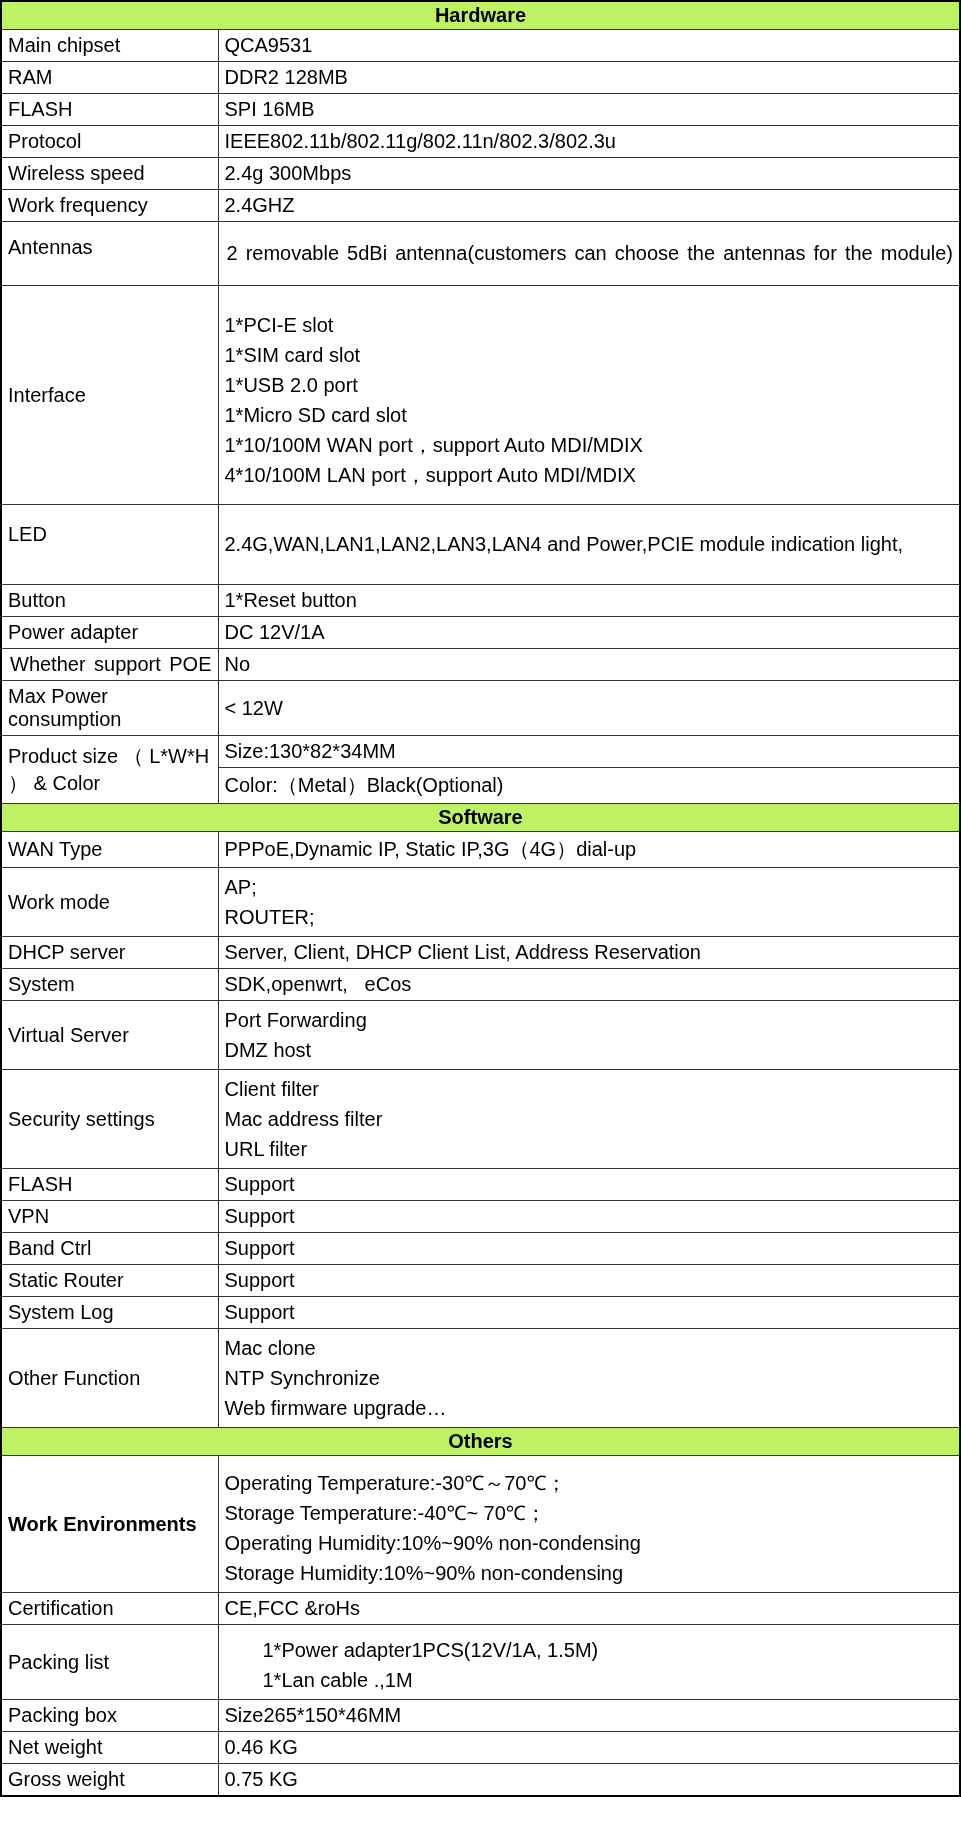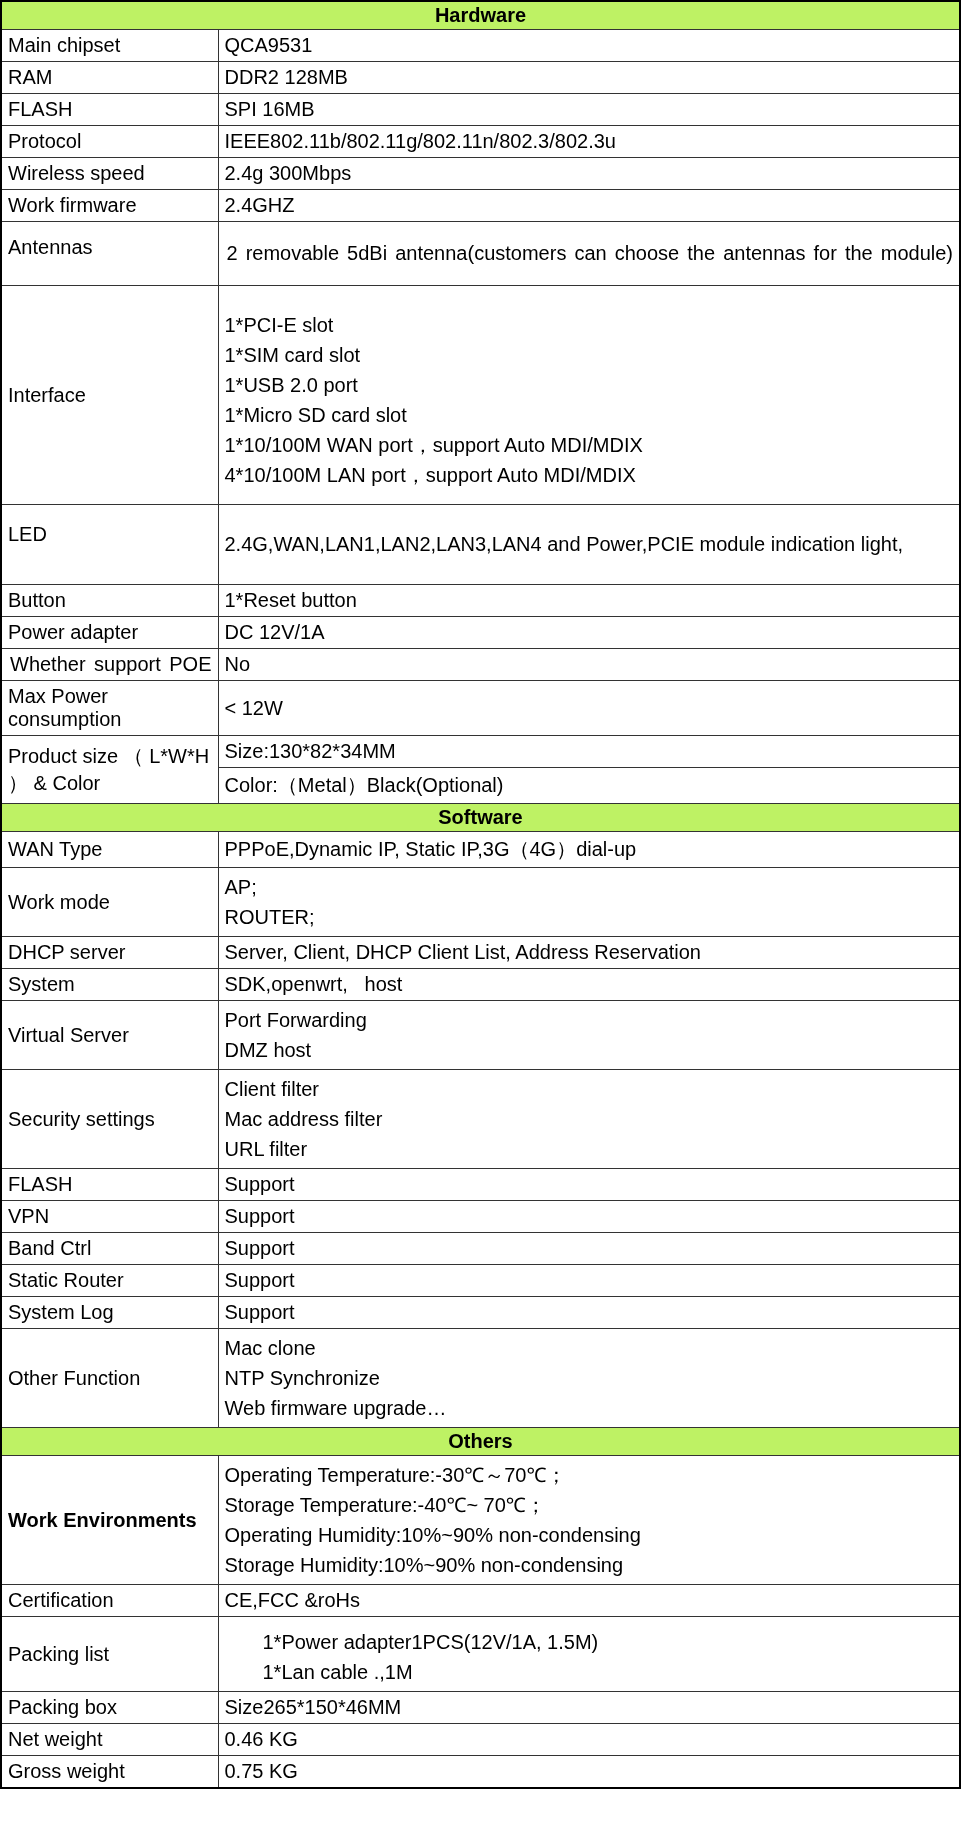--- a/index.html
+++ b/index.html
@@ -76,21 +76,21 @@
   </tr>
   <tr>
     <td class="label-cell">Protocol</td>
     <td class="value-cell">IEEE802.11b/802.11g/802.11n/802.3/802.3u</td>
   </tr>
   <tr>
     <td class="label-cell">Wireless speed</td>
     <td class="value-cell">2.4g 300Mbps</td>
   </tr>
   <tr>
-    <td class="label-cell">Work firmware</td>
+    <td class="label-cell">Work frequency</td>
     <td class="value-cell">2.4GHZ</td>
   </tr>
   <tr>
     <td class="label-cell" style="padding-top:14px;padding-bottom:26px;">Antennas</td>
     <td class="value-cell justify">2 removable 5dBi antenna(customers can choose the antennas for the module)</td>
   </tr>
   <tr>
     <td class="label-cell" style="padding-top:30px;padding-bottom:30px;">Interface</td>
     <td class="value-cell multiline" style="padding-top:24px;padding-bottom:14px;">
       <div>1*PCI-E slot</div>
@@ -142,21 +142,21 @@
       <div>AP;</div>
       <div>ROUTER;</div>
     </td>
   </tr>
   <tr>
     <td class="label-cell">DHCP server</td>
     <td class="value-cell">Server, Client, DHCP Client List, Address Reservation</td>
   </tr>
   <tr>
     <td class="label-cell">System</td>
-    <td class="value-cell" style="white-space:pre;">SDK,openwrt,   host</td>
+    <td class="value-cell" style="white-space:pre;">SDK,openwrt,   eCos</td>
   </tr>
   <tr>
     <td class="label-cell">Virtual Server</td>
     <td class="value-cell multiline">
       <div>Port Forwarding</div>
       <div>DMZ host</div>
     </td>
   </tr>
   <tr>
     <td class="label-cell">Security settings</td>
@@ -193,21 +193,21 @@
       <div>NTP Synchronize</div>
       <div>Web firmware upgrade…</div>
     </td>
   </tr>
 
   <tr>
     <td colspan="2" class="section-header">Others</td>
   </tr>
   <tr>
     <td class="label-cell" style="padding-top:14px;padding-bottom:14px;font-weight:bold;">Work Environments</td>
-    <td class="value-cell multiline" style="padding-top:4px;">
+    <td class="value-cell multiline" style="padding-top:12px;">
       <div>Operating Temperature:-30℃～70℃；</div>
       <div>Storage Temperature:-40℃~ 70℃；</div>
       <div>Operating Humidity:10%~90% non-condensing</div>
       <div>Storage Humidity:10%~90% non-condensing</div>
     </td>
   </tr>
   <tr>
     <td class="label-cell">Certification</td>
     <td class="value-cell">CE,FCC &amp;roHs</td>
   </tr>

